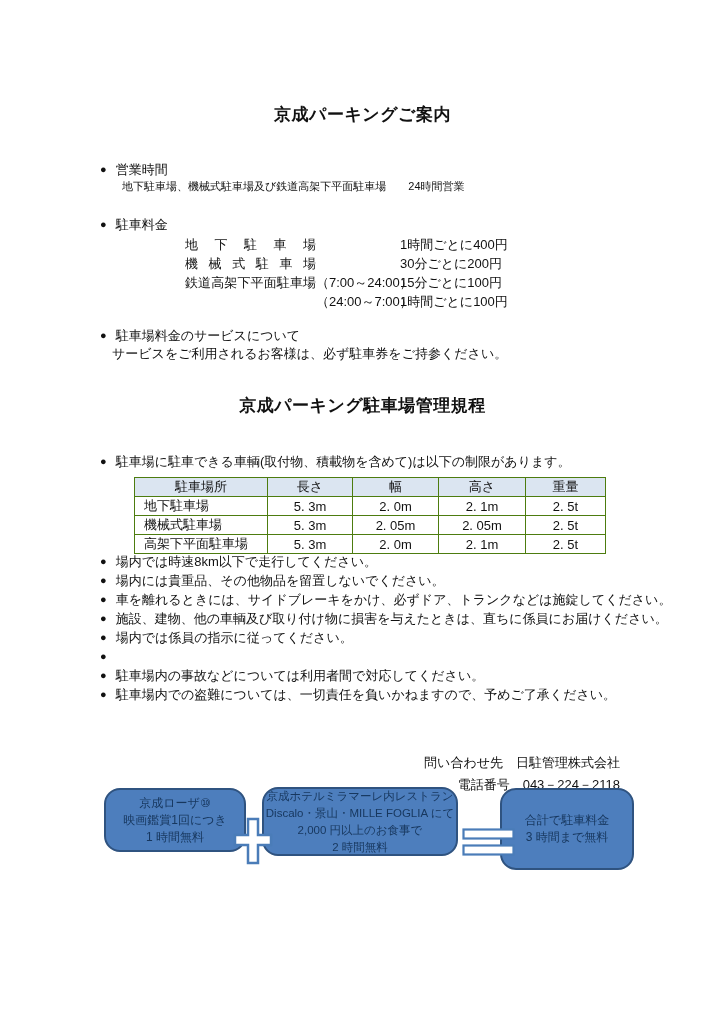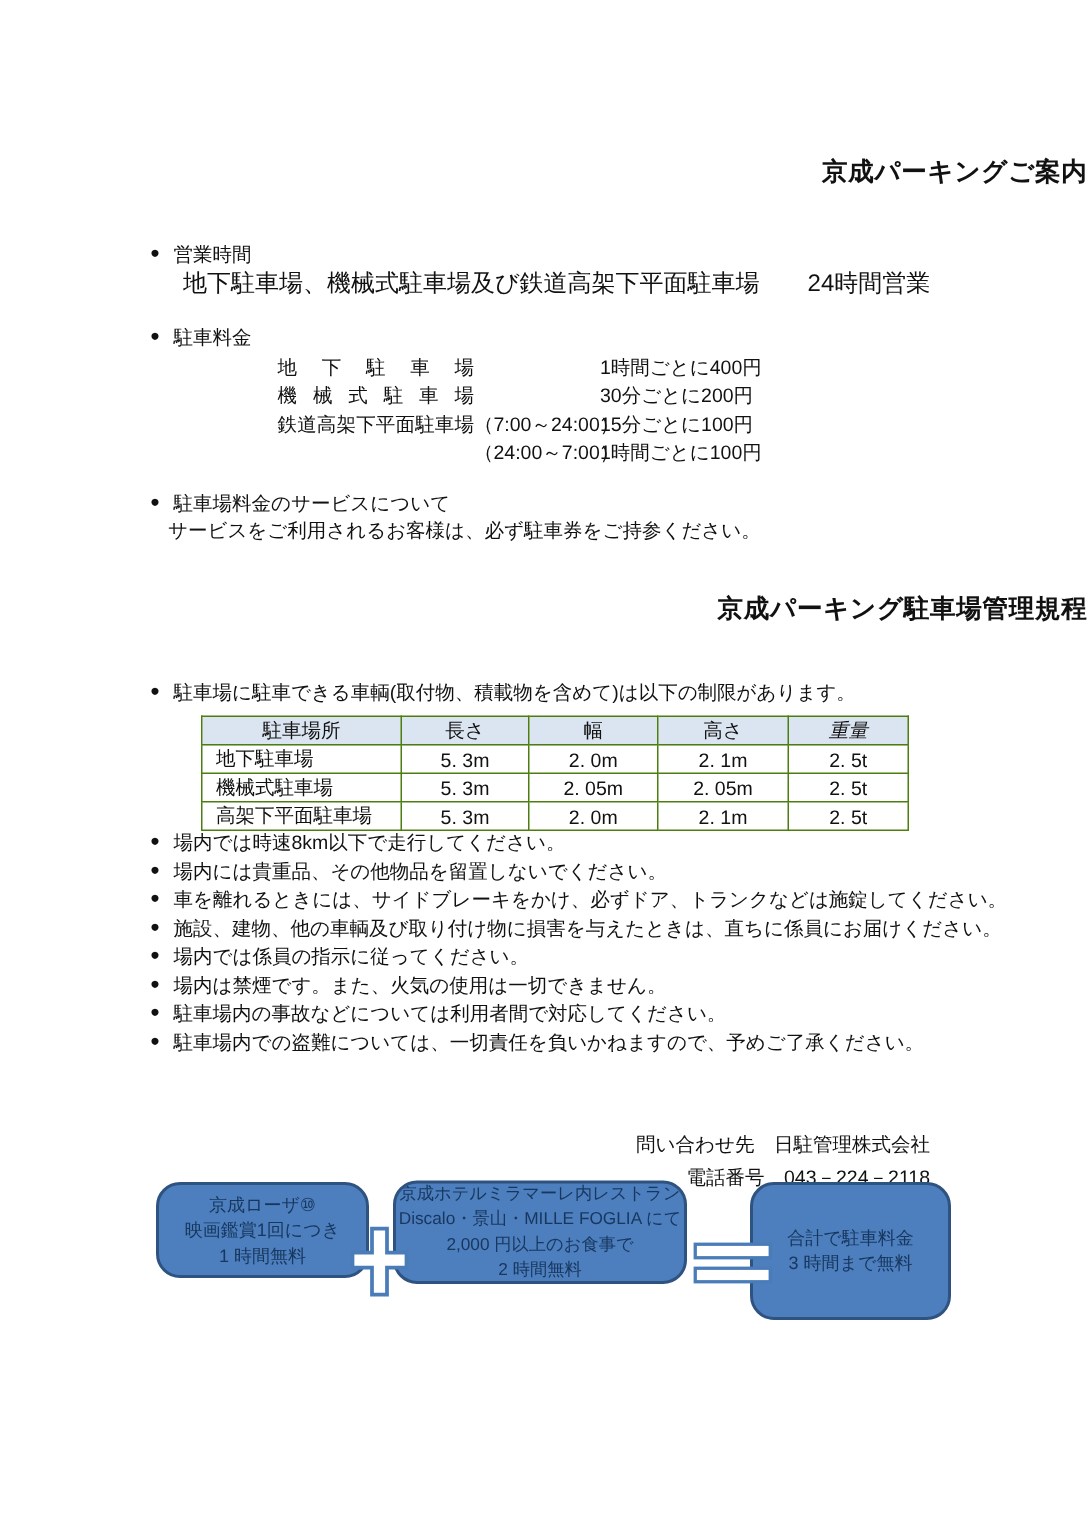--- a/index.html
+++ b/index.html
@@ -3,66 +3,66 @@
 <meta charset="utf-8">
 <style>
   * { margin:0; padding:0; box-sizing:border-box; }
   html,body { background:#fff; }
   .page {
     position:relative; width:725px; height:1024px; background:#ffffff;
     font-family:"Liberation Sans","DejaVu Sans",sans-serif;
     color:#111; overflow:hidden;
   }
   .abs { position:absolute; }
-  .title { left:0; width:100%; text-align:right; font-size:17px; font-weight:600; letter-spacing:0.5px; }
+  .title { left:0; width:100%; text-align:center; font-size:17px; font-weight:600; letter-spacing:0.5px; }
   #title1 { top:103px; }
   #title2 { top:394px; }
 
   .bullet-row { left:100px; display:flex; align-items:center; gap:9px; font-size:13px; height:17px; }
   .bullet { font-size:11px; line-height:1; color:#111; }
 
   #hours-label  { top:161px; }
-  #hours-detail { top:179px; left:122px; font-size:16px; white-space:nowrap; }
+  #hours-detail { top:179px; left:122px; font-size:11px; white-space:nowrap; }
   #fees-label   { top:216px; }
 
   #fee-rows { top:235px; left:185px; }
   .fee-row { display:flex; height:19px; align-items:center; font-size:13px; white-space:nowrap; }
   .fee-name  { display:inline-block; width:131px; text-align:justify; text-align-last:justify; }
   .fee-time  { display:inline-block; width:84px; }
 
   #service-label { top:327px; }
   .service-line  { left:112px; font-size:13px; white-space:nowrap; }
   #service-line1 { top:345px; }
   #service-line2 { top:364px; }
 
   #intro-row { top:453px; }
 
   #limits-table { top:477px; left:134px; border-collapse:collapse; font-size:13px; table-layout:fixed; }
   #limits-table th, #limits-table td { border:1px solid #4d7c0f; height:18px; padding:0 4px; }
   #limits-table th { background:#dbe5f1; font-weight:normal; text-align:center; }
   #limits-table td { text-align:center; }
   #limits-table td.cell-place { text-align:left; padding-left:9px; }
   .col-place { width:133px; } .col-len { width:85px;font-family:Liberation Mono, monospace; } .col-wid { width:86px; }
-  .col-hgt { width:87px; } .col-wgt { width:80px;font-style:italic; }
+  .col-hgt { width:87px; } .col-wgt { width:80px; }
 
   #rules { top:552px; left:100px; }
   .rule { display:flex; align-items:center; gap:9px; height:19px; font-size:13px; white-space:nowrap; }
 
   #contact { top:752px; right:105px; text-align:right; font-size:13px; line-height:22px; }
 
   .pbox {
     background:#4d7ebd; border:2px solid #2f5380; border-radius:16px;
     color:#17375e; display:flex; flex-direction:column; justify-content:center;
     align-items:center; text-align:center; font-size:12px; line-height:17px;
     padding:2px; overflow:hidden;
   }
   .pbox span { white-space:nowrap; }
   #pbox1 { left:104px; top:788px; width:142px; height:64px; }
   #pbox2 { left:262px; top:787px; width:196px; height:69px; font-size:11.5px; }
-  #pbox3 { left:500px; top:788px; width:134px; height:92px; }
+  #pbox3 { left:500px; top:788px; width:134px; height:82px; }
   .op-icon { z-index:5; }
   #plus-icon   { left:233px; top:817px; }
   #equals-icon { left:462px; top:828px; }
 </style>
 </head>
 <body>
 
 <div class="page">
 
   <div id="title1" class="abs title">京成パーキングご案内</div>
@@ -164,21 +164,20 @@
     <div class="rule">
       <span class="bullet">●</span>
       <span>施設、建物、他の車輌及び取り付け物に損害を与えたときは、直ちに係員にお届けください。</span>
     </div>
     <div class="rule">
       <span class="bullet">●</span>
       <span>場内では係員の指示に従ってください。</span>
     </div>
     <div class="rule">
       <span class="bullet">●</span>
-      <span>場内は禁煙です。また、火気の使用は一切できません。</span>
     </div>
     <div class="rule">
       <span class="bullet">●</span>
       <span>駐車場内の事故などについては利用者間で対応してください。</span>
     </div>
     <div class="rule">
       <span class="bullet">●</span>
       <span>駐車場内での盗難については、一切責任を負いかねますので、予めご了承ください。</span>
     </div>
   </div>

